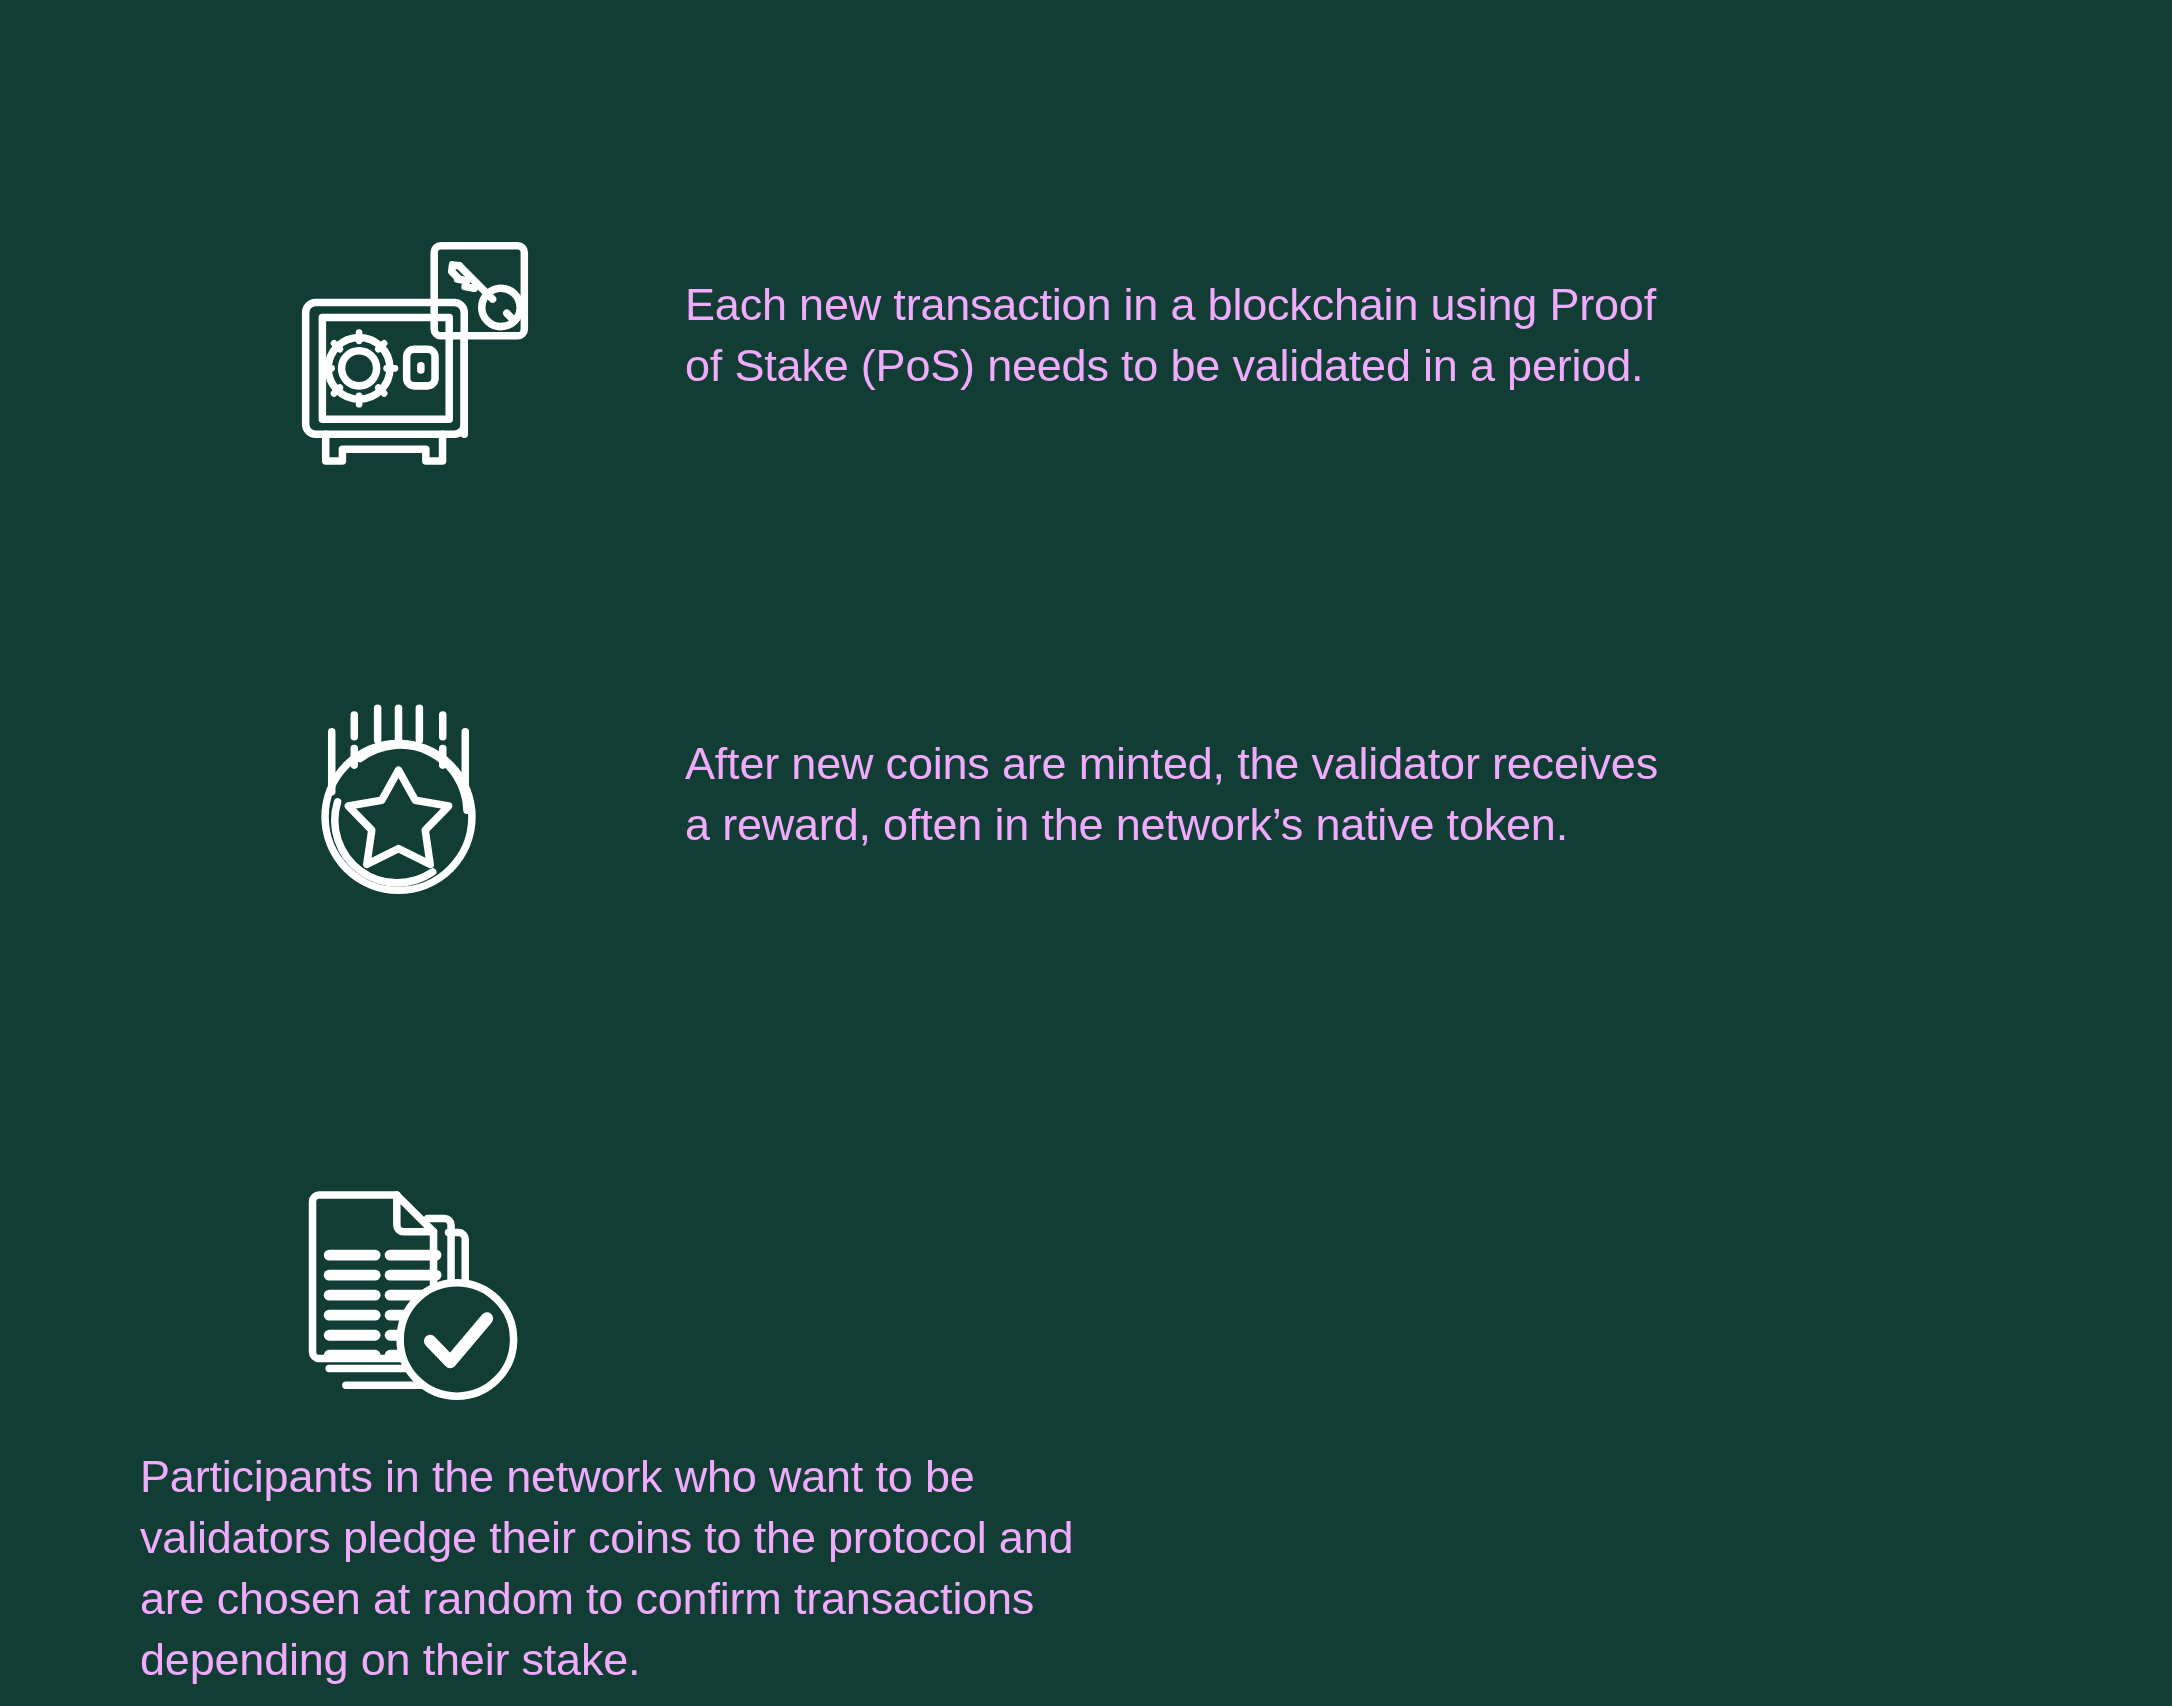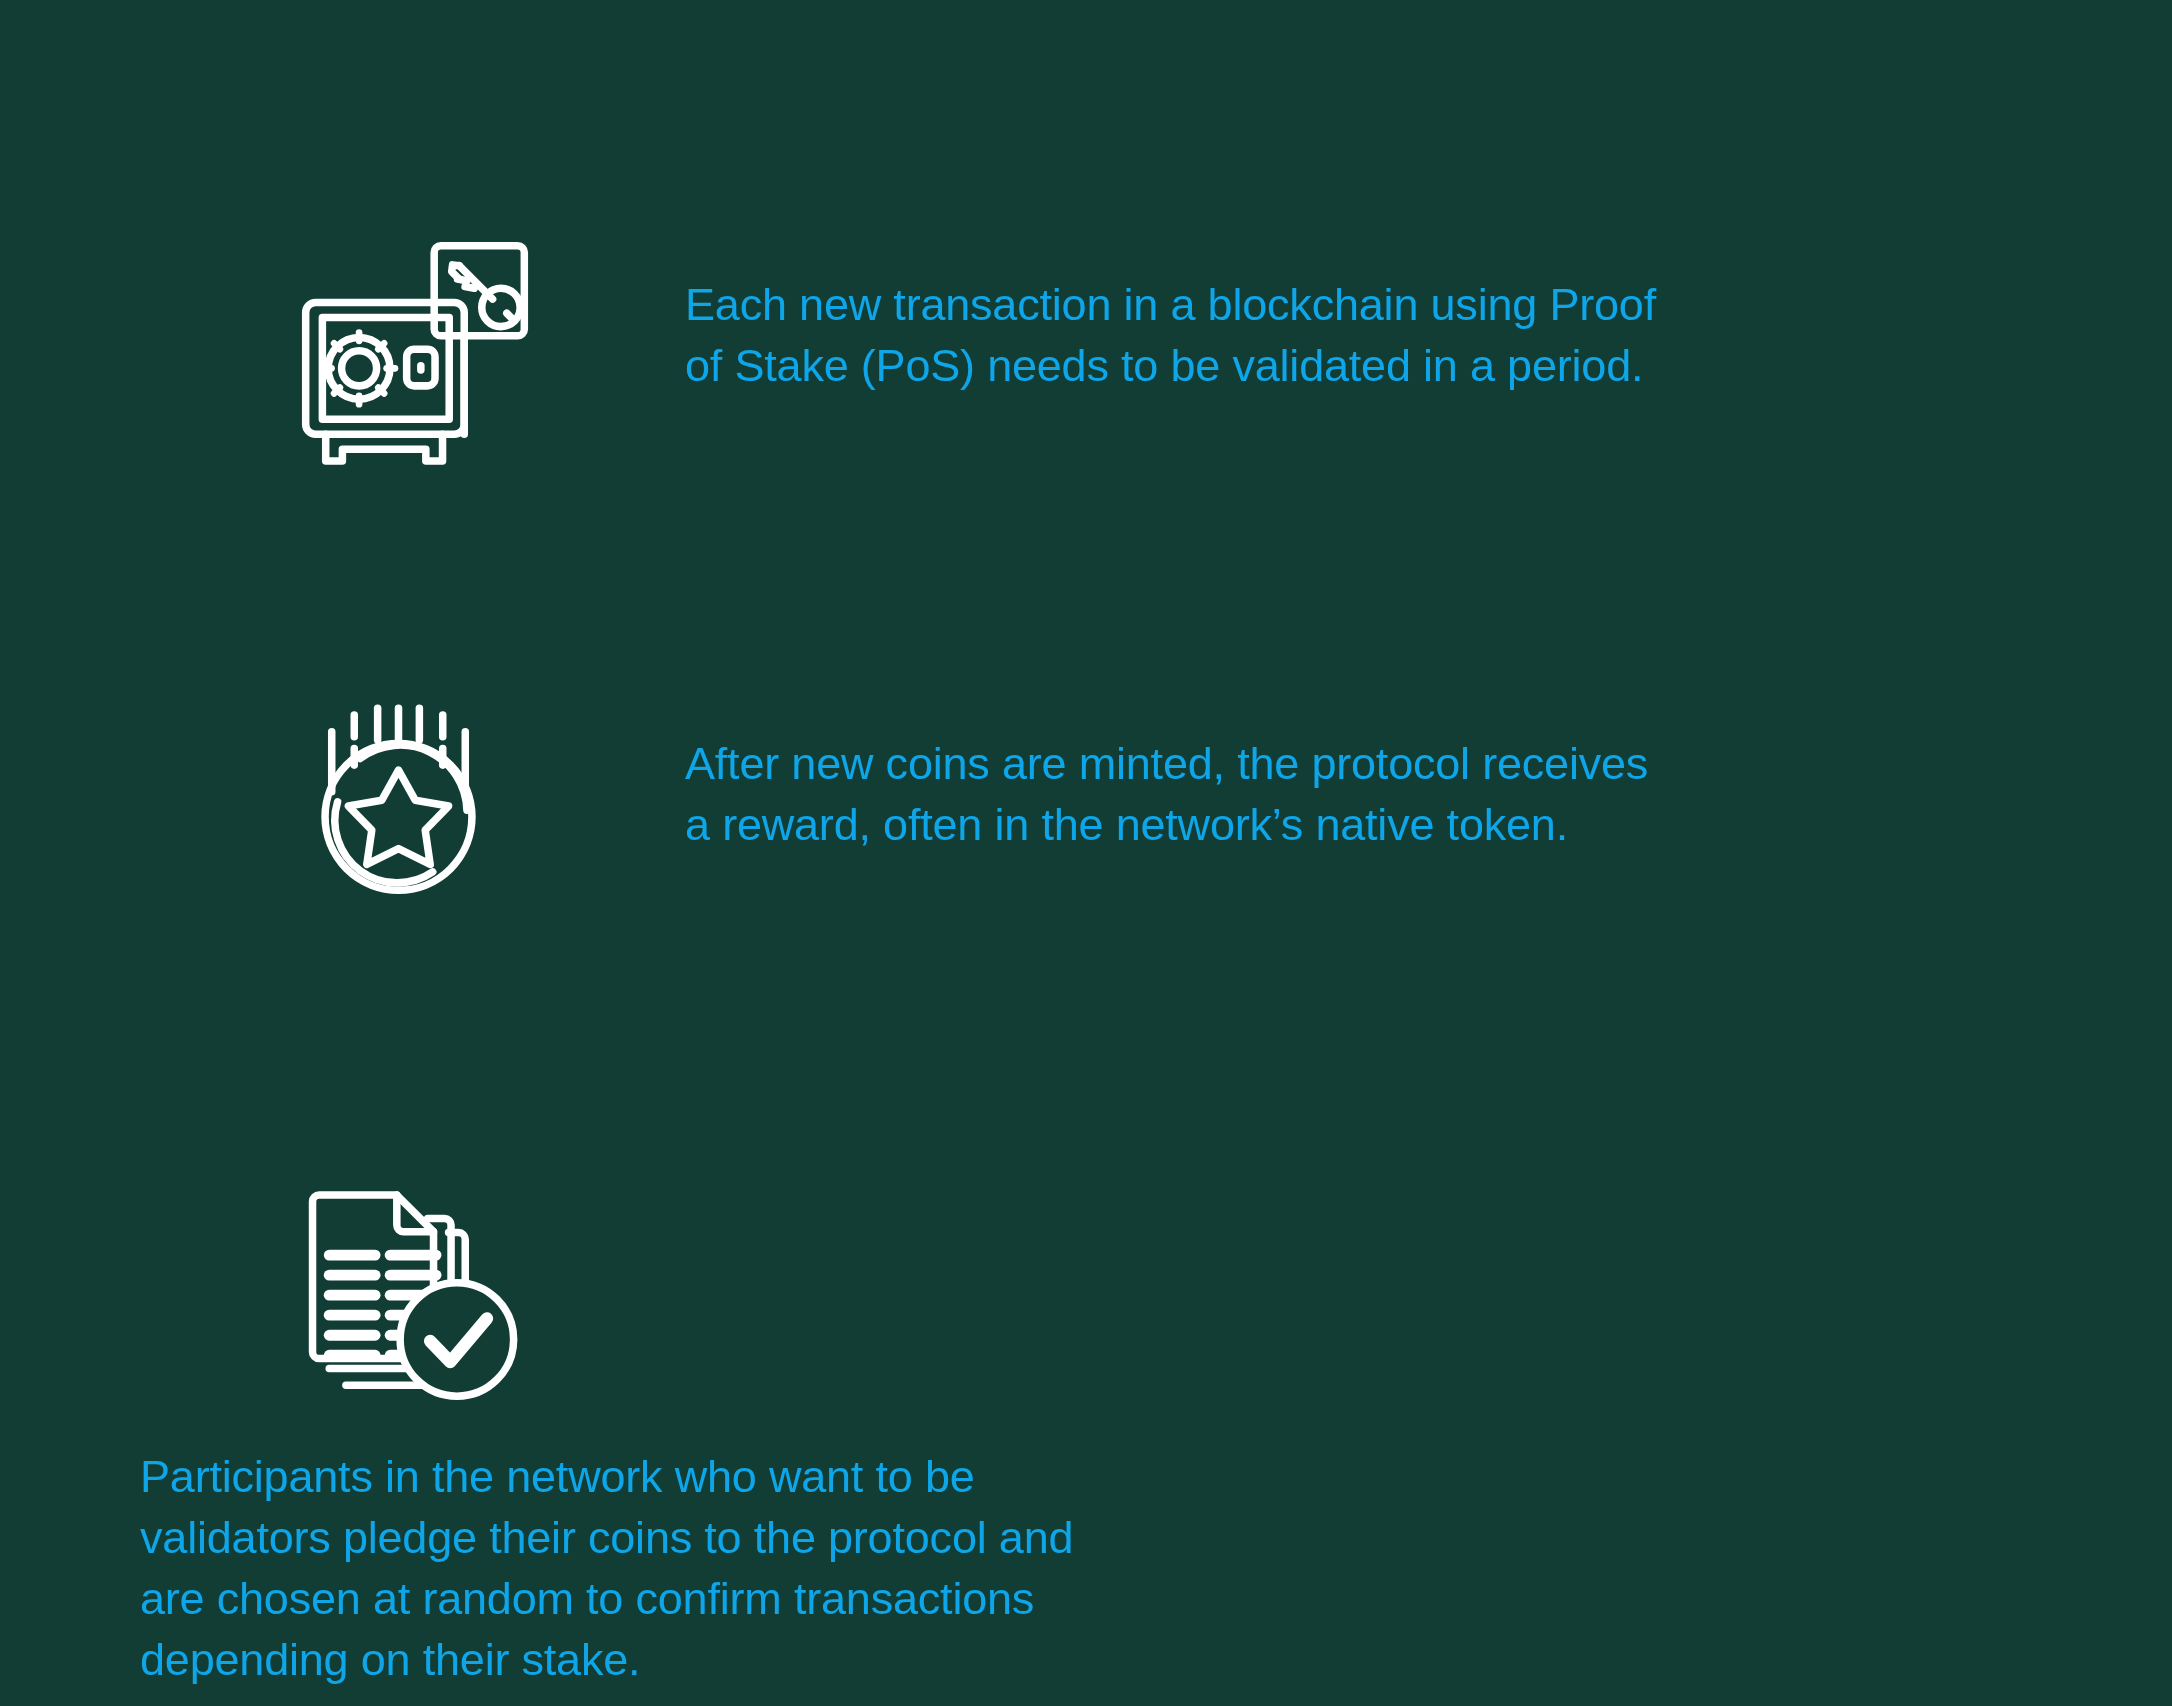--- a/index.html
+++ b/index.html
@@ -42,21 +42,21 @@
     align-items: flex-start;
     justify-content: flex-start;
   }
 
   .text-cell {
     flex: 0 0 1170px;
     margin-left: 140px;
   }
 
   .body-text {
-    color: #0ea5e9;
+    color: #f0abfc;
     font-family: "Liberation Sans", sans-serif;
     font-size: 45px;
     font-weight: 400;
     line-height: 61px;
     letter-spacing: -0.2px;
     white-space: pre-line;
   }
 
   #row-1 .text-cell { margin-top: 40px; }
   #row-2 .text-cell { margin-top: 48px; }
@@ -137,21 +137,21 @@
 
         <circle cx="125" cy="158" r="88"></circle>
 
         <path d="M79 88 A80 80 0 0 1 207 150"></path>
         <path d="M52 140 A75 75 0 0 0 166 224"></path>
 
         <path d="M125 102 l20 36 40 7 -28 29 6 41 -38 -19 -38 19 6 -41 -28 -29 40 -7 z"></path>
       </svg>
     </div>
     <div class="text-cell">
-      <p class="body-text">After new coins are minted, the protocol receives
+      <p class="body-text">After new coins are minted, the validator receives
 a reward, often in the network’s native token.</p>
     </div>
   </div>
 
   <div class="row" id="row-3">
     <div class="icon-cell">
       <svg class="icon-svg" width="234" height="242" viewBox="0 0 280 290" fill="none" stroke="#ffffff" stroke-width="9" stroke-linecap="round" stroke-linejoin="round">
 
         <path d="M185 75 h12 a8 8 0 0 1 8 8 v100"></path>
         <path d="M62 258 h132 a8 8 0 0 0 8 -8"></path>

